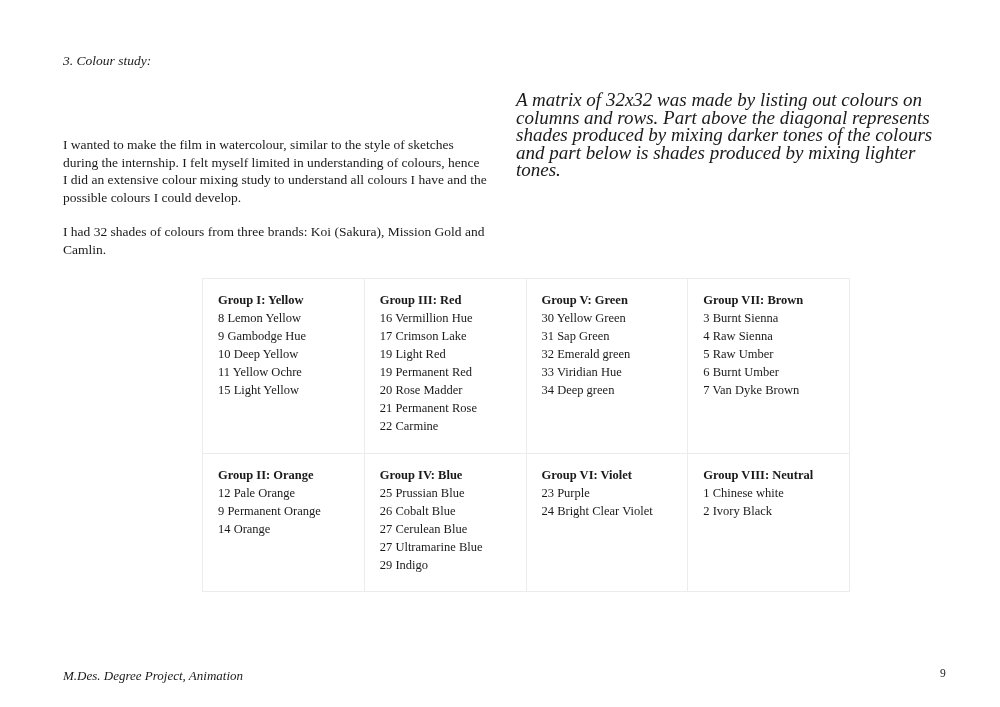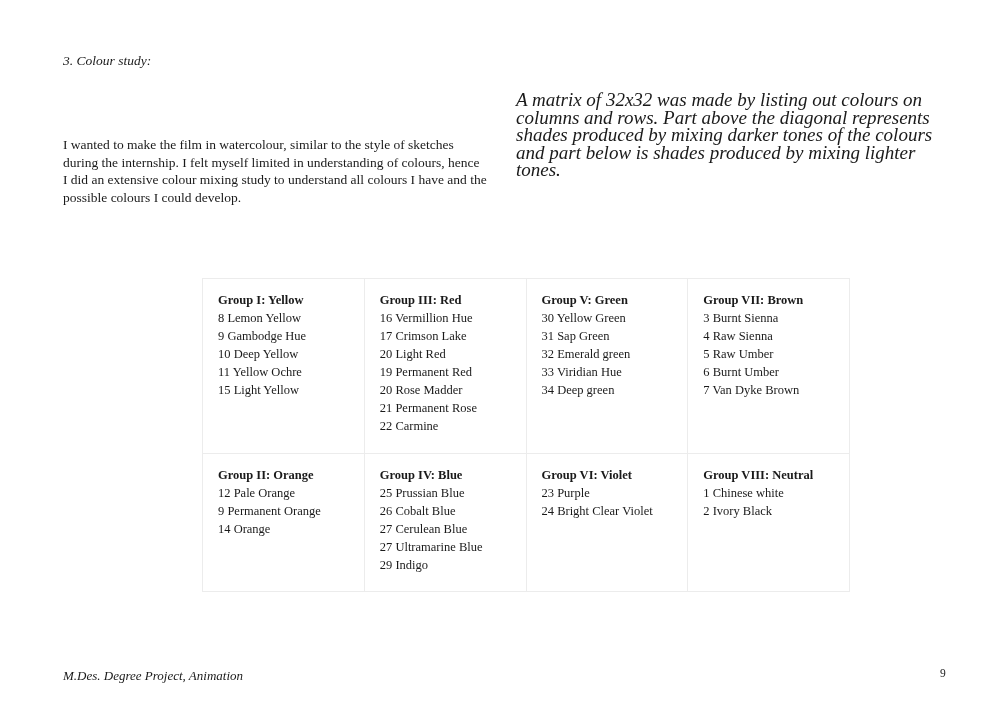--- a/index.html
+++ b/index.html
@@ -77,20 +77,21 @@
 </style>
 </head>
 <body>
 
 <div class="page">
 
   <div class="heading">3. Colour study:</div>
 
   <div class="col-left">
     <p>I wanted to make the film in watercolour, similar to the style of sketches during the internship. I felt myself limited in understanding of colours, hence I did an extensive colour mixing study to understand all colours I have and the possible colours I could develop.</p>
+    <p>I had 32 shades of colours from three brands: Koi (Sakura), Mission Gold and Camlin.</p>
   </div>
 
   <div class="col-right">
     <p>A matrix of 32x32 was made by listing out colours on columns and rows. Part above the diagonal represents shades produced by mixing darker tones of the colours and part below is shades produced by mixing lighter tones.</p>
   </div>
 
   <table class="groups-table">
     <tbody>
       <tr class="row-top">
         <td class="group-cell">
@@ -101,21 +102,21 @@
               <div class="colour-item">10 Deep Yellow</div>
               <div class="colour-item">11 Yellow Ochre</div>
               <div class="colour-item">15 Light Yellow</div>
             </div>
         </td>
         <td class="group-cell">
           <div class="group-title">Group III: Red</div>
           <div class="group-items">
               <div class="colour-item">16 Vermillion Hue</div>
               <div class="colour-item">17 Crimson Lake</div>
-              <div class="colour-item">20 Light Red</div>
+              <div class="colour-item">19 Light Red</div>
               <div class="colour-item">19 Permanent Red</div>
               <div class="colour-item">20 Rose Madder</div>
               <div class="colour-item">21 Permanent Rose</div>
               <div class="colour-item">22 Carmine</div>
             </div>
         </td>
         <td class="group-cell">
           <div class="group-title">Group V: Green</div>
           <div class="group-items">
               <div class="colour-item">30 Yellow Green</div>

